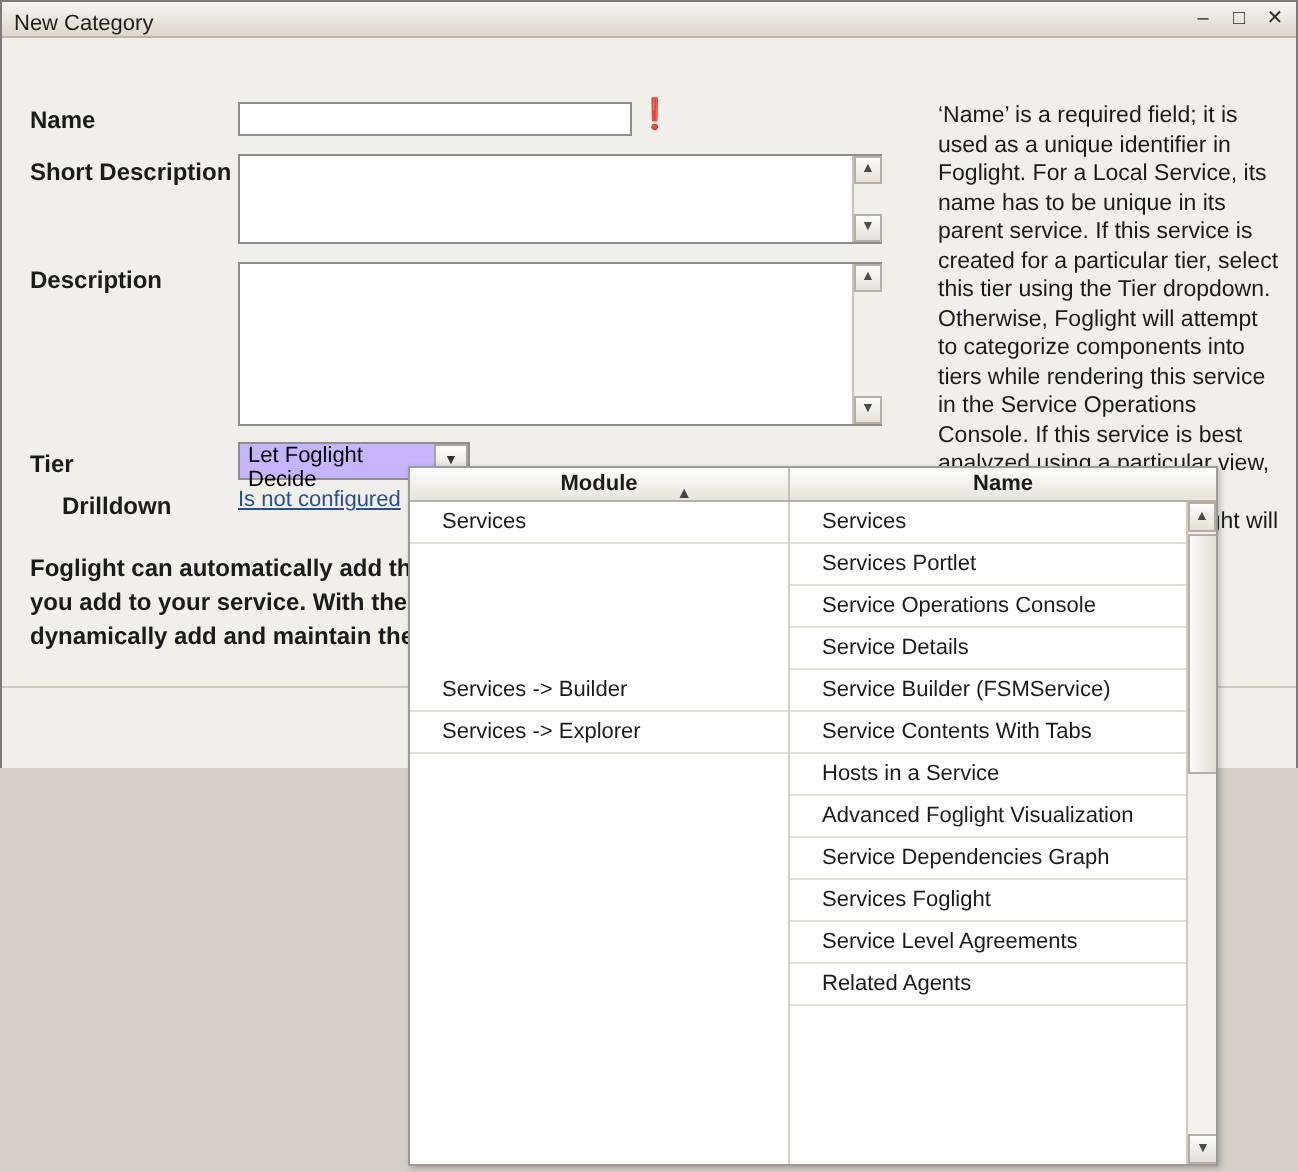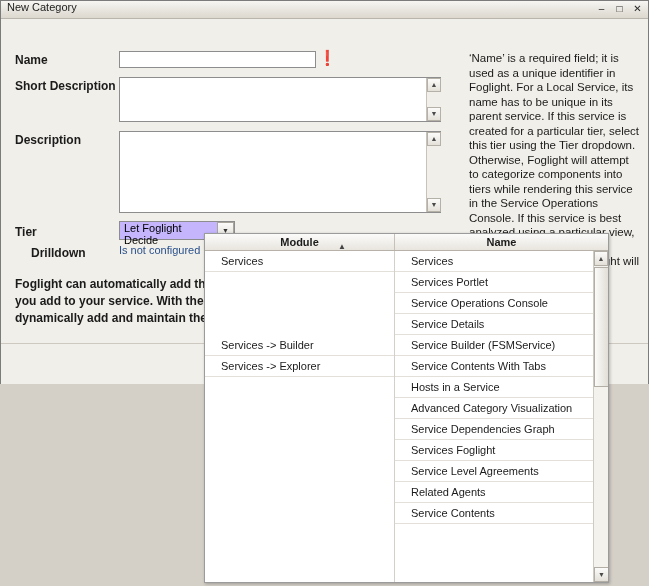--- a/index.html
+++ b/index.html
@@ -25,21 +25,21 @@
     height: 384px;
     background: #f1efe9;
     border: 1px solid #7b7b7b;
     box-sizing: border-box;
   }
   #titlebar {
     height: 18px;
     background: linear-gradient(to bottom, #f7f6f3 0%, #e6e3dc 60%, #dcd8cf 100%);
     border-bottom: 1px solid #b9b5ac;
     display: flex;
-    align-items: flex-start;
+    align-items: flex-end;
     padding: 0 2px 0 6px;
     box-sizing: border-box;
   }
   #title-text {
     font-size: 11px;
     color: #1d1d1d;
     flex: 1;
   }
   .win-btn {
     width: 15px;
@@ -172,20 +172,21 @@
     color: #333;
   }
 
   
   #lbl-drill { top: 226px; padding-left: 16px; }
   #drill-link {
     position: absolute;
     left: 118px; top: 224px;
     font-size: 11px;
     color: #29508c;
+    text-decoration: underline;
     cursor: pointer;
   }
   #drill-caret {
     position: absolute;
     left: 203px; top: 226px;
     font-size: 8px;
     color: #29508c;
   }
 
   
@@ -406,26 +407,25 @@
         <div class="cell blank"></div>
       </div>
     <div id="col-name">
         <div class="cell">Services</div>
         <div class="cell">Services Portlet</div>
         <div class="cell">Service Operations Console</div>
         <div class="cell">Service Details</div>
         <div class="cell">Service Builder (FSMService)</div>
         <div class="cell">Service Contents With Tabs</div>
         <div class="cell">Hosts in a Service</div>
-        <div class="cell">Advanced Category Visualization</div>
+        <div class="cell">Advanced Foglight Visualization</div>
         <div class="cell">Service Dependencies Graph</div>
         <div class="cell">Services Foglight</div>
         <div class="cell">Service Level Agreements</div>
         <div class="cell">Related Agents</div>
-        <div class="cell">Service Contents</div>
         <div class="cell blank"></div>
       </div>
   </div>
 
   <div id="grid-scroll">
     <div class="arrow">▲</div>
     <div class="thumb"></div>
     <div class="arrow bottom">▼</div>
   </div>
 </div>

